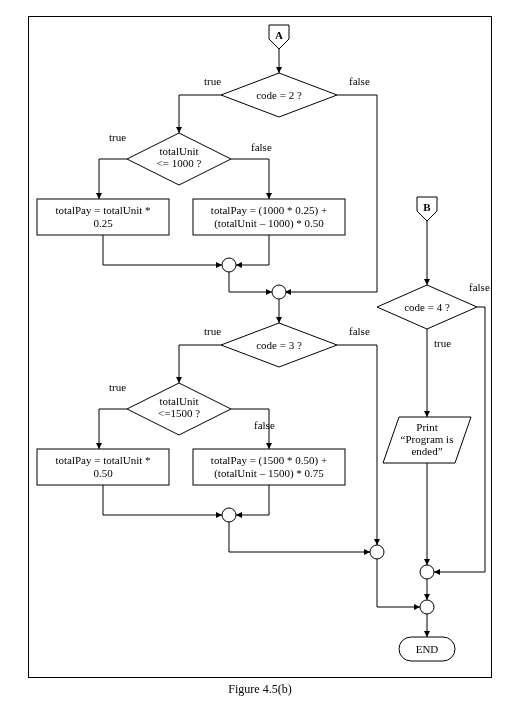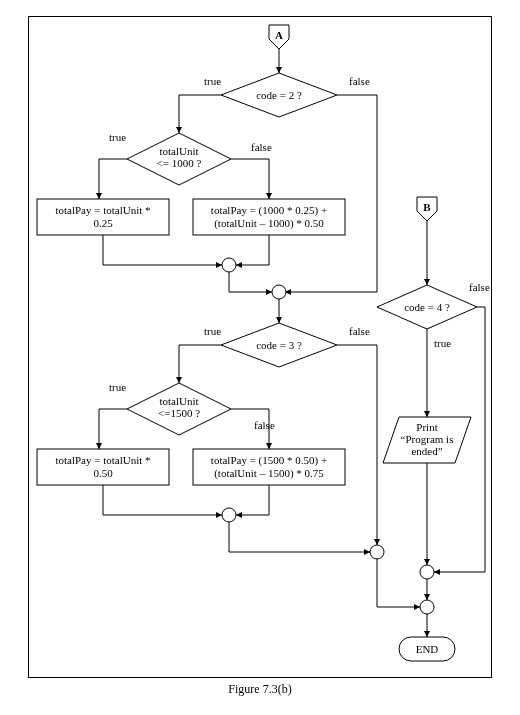--- a/index.html
+++ b/index.html
@@ -138,14 +138,14 @@
       <polyline points="348,542 348,590 391,590" fill="none" stroke="#000" marker-end="url(#ah)"></polyline>
       <line x1="398" y1="562" x2="398" y2="583" stroke="#000" marker-end="url(#ah)"></line>
       <line x1="398" y1="597" x2="398" y2="620" stroke="#000" marker-end="url(#ah)"></line>
 
       <g>
         <rect x="370" y="620" width="56" height="24" rx="12" ry="12" fill="#fff" stroke="#000"></rect>
         <text x="398" y="636" class="c">END</text>
       </g>
     </svg>
   </div>
-  <div class="caption">Figure 7.3(b)</div>
+  <div class="caption">Figure 4.5(b)</div>
 </div>
 
 </body></html>

